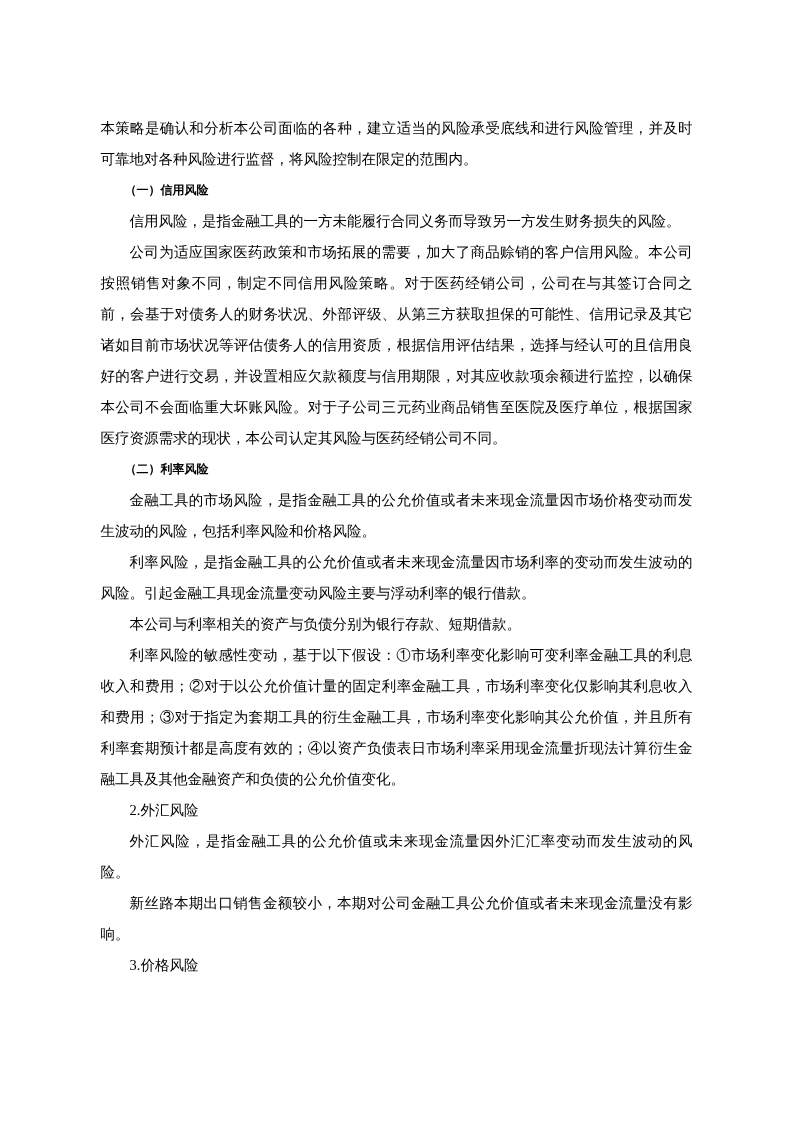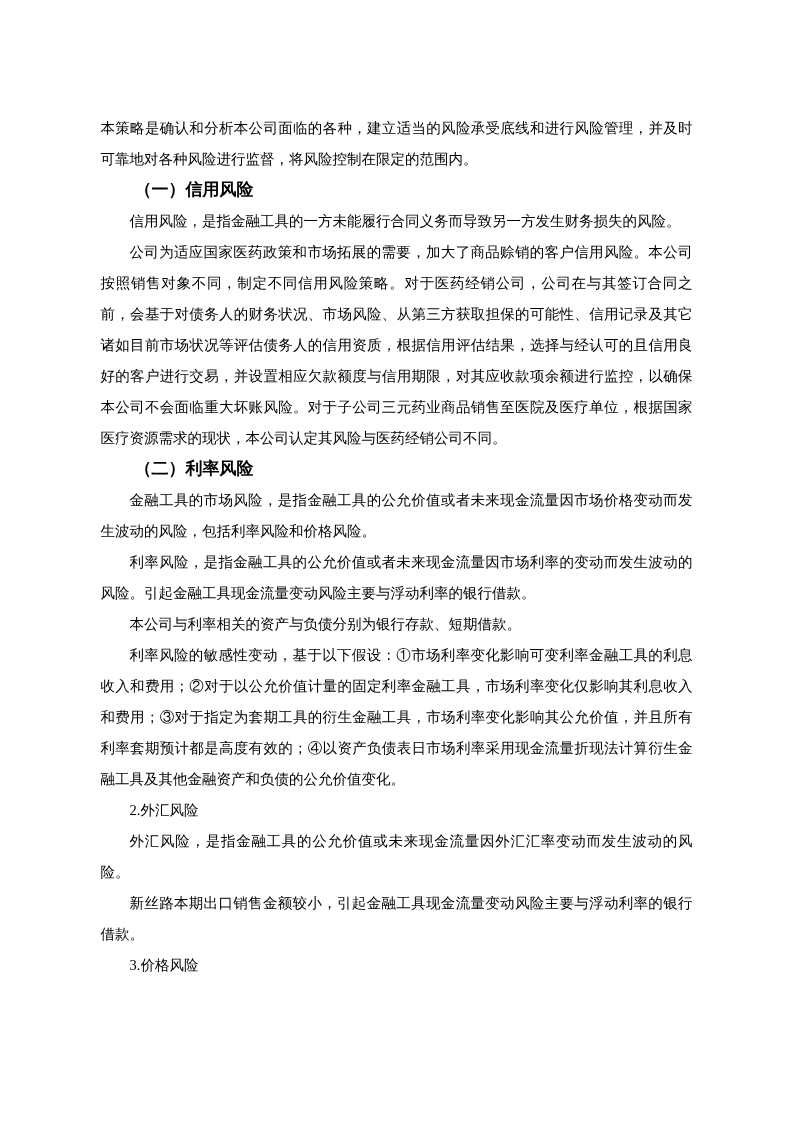--- a/index.html
+++ b/index.html
@@ -26,40 +26,39 @@
       text-indent: 2em;
       word-break: break-all;
     }
     .para.no-indent {
       text-indent: 0;
     }
     .heading {
       margin: 0;
       font-weight: bold;
       text-indent: 2em;
-      font-size: 17px;
+      font-size: 12px;
       line-height: 31px;
-      font-family: Liberation Mono, monospace;
     }
     .subheading {
       margin: 0;
       font-weight: normal;
       text-indent: 2em;
     }
   </style>
 </head>
 <body>
 
 <div class="page">
   <p class="para no-indent">本策略是确认和分析本公司面临的各种，建立适当的风险承受底线和进行风险管理，并及时可靠地对各种风险进行监督，将风险控制在限定的范围内。</p>
   <h3 class="heading">（一）信用风险</h3>
   <p class="para">信用风险，是指金融工具的一方未能履行合同义务而导致另一方发生财务损失的风险。</p>
-  <p class="para">公司为适应国家医药政策和市场拓展的需要，加大了商品赊销的客户信用风险。本公司按照销售对象不同，制定不同信用风险策略。对于医药经销公司，公司在与其签订合同之前，会基于对债务人的财务状况、市场风险、从第三方获取担保的可能性、信用记录及其它诸如目前市场状况等评估债务人的信用资质，根据信用评估结果，选择与经认可的且信用良好的客户进行交易，并设置相应欠款额度与信用期限，对其应收款项余额进行监控，以确保本公司不会面临重大坏账风险。对于子公司三元药业商品销售至医院及医疗单位，根据国家医疗资源需求的现状，本公司认定其风险与医药经销公司不同。</p>
+  <p class="para">公司为适应国家医药政策和市场拓展的需要，加大了商品赊销的客户信用风险。本公司按照销售对象不同，制定不同信用风险策略。对于医药经销公司，公司在与其签订合同之前，会基于对债务人的财务状况、外部评级、从第三方获取担保的可能性、信用记录及其它诸如目前市场状况等评估债务人的信用资质，根据信用评估结果，选择与经认可的且信用良好的客户进行交易，并设置相应欠款额度与信用期限，对其应收款项余额进行监控，以确保本公司不会面临重大坏账风险。对于子公司三元药业商品销售至医院及医疗单位，根据国家医疗资源需求的现状，本公司认定其风险与医药经销公司不同。</p>
   <h3 class="heading">（二）利率风险</h3>
   <p class="para">金融工具的市场风险，是指金融工具的公允价值或者未来现金流量因市场价格变动而发生波动的风险，包括利率风险和价格风险。</p>
   <p class="para">利率风险，是指金融工具的公允价值或者未来现金流量因市场利率的变动而发生波动的风险。引起金融工具现金流量变动风险主要与浮动利率的银行借款。</p>
   <p class="para">本公司与利率相关的资产与负债分别为银行存款、短期借款。</p>
   <p class="para">利率风险的敏感性变动，基于以下假设：①市场利率变化影响可变利率金融工具的利息收入和费用；②对于以公允价值计量的固定利率金融工具，市场利率变化仅影响其利息收入和费用；③对于指定为套期工具的衍生金融工具，市场利率变化影响其公允价值，并且所有利率套期预计都是高度有效的；④以资产负债表日市场利率采用现金流量折现法计算衍生金融工具及其他金融资产和负债的公允价值变化。</p>
   <p class="para subheading">2.外汇风险</p>
   <p class="para">外汇风险，是指金融工具的公允价值或未来现金流量因外汇汇率变动而发生波动的风险。</p>
-  <p class="para">新丝路本期出口销售金额较小，引起金融工具现金流量变动风险主要与浮动利率的银行借款。</p>
+  <p class="para">新丝路本期出口销售金额较小，本期对公司金融工具公允价值或者未来现金流量没有影响。</p>
   <p class="para subheading">3.价格风险</p>
 </div>
 
 </body></html>

